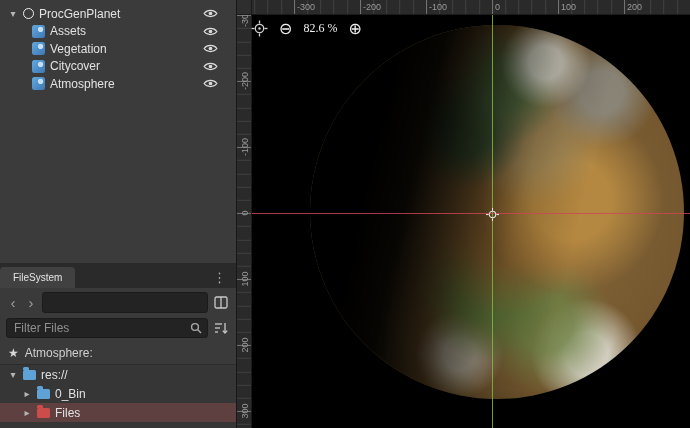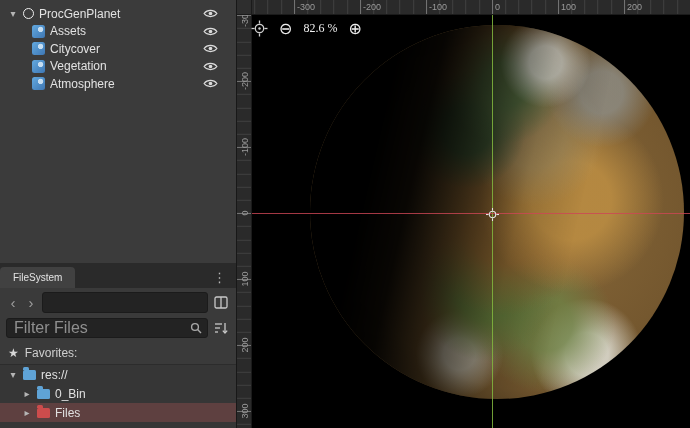--- a/index.html
+++ b/index.html
@@ -27,21 +27,21 @@
   .fs-panel{position:absolute;left:0;top:263px;width:100%;height:165px;background:#363636;color:#ddd;font-size:12px;}
   .tabbar{height:25px;background:#2a2a2a;display:flex;align-items:flex-end;}
   .tab{background:#414141;color:#e3e3e3;padding:5px 13px 5px;border-radius:4px 4px 0 0;font-size:10px;}
   .dots{margin-left:auto;margin-right:10px;margin-bottom:4px;color:#b8b8b8;font-size:13px;line-height:1;}
   .navrow{display:flex;align-items:center;gap:4px;padding:4px 6px 2px;background:#3a3a3a;}
   .navbtn{background:none;border:none;color:#9f9f9f;font-size:15px;width:14px;padding:0;line-height:1;cursor:default;}
   .pathbar{flex:1;min-width:0;height:19px;background:#232323;border:1px solid #1b1b1b;border-radius:3px;color:#ddd;padding:0 6px;font-size:12px;}
   .iconbtn{background:none;border:none;padding:1px 2px;display:flex;align-items:center;cursor:default;}
   .filterrow{display:flex;align-items:center;gap:4px;padding:3px 6px 2px;background:#3a3a3a;}
   .filterbox{position:relative;flex:1;}
-  .filterbox input{width:100%;box-sizing:border-box;height:20px;background:#232323;border:1px solid #1b1b1b;border-radius:3px;color:#ddd;padding:0 22px 0 7px;font-size:16px;}
+  .filterbox input{width:100%;box-sizing:border-box;height:20px;background:#232323;border:1px solid #1b1b1b;border-radius:3px;color:#ddd;padding:0 22px 0 7px;font-size:12px;}
   .filterbox input::placeholder{color:#8f8f8f;}
   .filterbox .mag{position:absolute;right:6px;top:4px;}
   .favrow{display:flex;align-items:center;gap:6px;padding:6px 8px 4px;color:#cfcfcf;background:#3a3a3a;}
   .star{color:#d8d8d8;font-size:12px;line-height:1;}
   .fstree{border-top:1px solid #2c2c2c;}
   .fsrow{display:flex;align-items:center;gap:5px;height:19px;padding-left:8px;color:#e0e0e0;}
   .fsrow.indent{padding-left:22px;}
   .fsrow.selected{background:#5e4040;}
   .folder{width:13px;height:10px;border-radius:1.5px;position:relative;flex:none;}
   .folder::before{content:"";position:absolute;top:-3px;left:0;width:6px;height:3px;border-radius:1.5px 1.5px 0 0;background:inherit;}
@@ -122,31 +122,31 @@
         <span>Assets</span>
         <button class="eyebtn">
           <svg width="15" height="11" viewBox="0 0 16 12">
               <path d="M1 6 C4.5 1.5, 11.5 1.5, 15 6 C11.5 10.5, 4.5 10.5, 1 6 Z" fill="none" stroke="#dcdcdc" stroke-width="1.3"></path>
               <circle cx="8" cy="6" r="2" fill="#dcdcdc"></circle>
             </svg>
         </button>
       </div>
       <div class="srow child">
         <span class="sprite-ic"></span>
+        <span>Vegetation</span>
+        <button class="eyebtn">
+          <svg width="15" height="11" viewBox="0 0 16 12">
+              <path d="M1 6 C4.5 1.5, 11.5 1.5, 15 6 C11.5 10.5, 4.5 10.5, 1 6 Z" fill="none" stroke="#dcdcdc" stroke-width="1.3"></path>
+              <circle cx="8" cy="6" r="2" fill="#dcdcdc"></circle>
+            </svg>
+        </button>
+      </div>
+      <div class="srow child">
+        <span class="sprite-ic"></span>
         <span>Citycover</span>
-        <button class="eyebtn">
-          <svg width="15" height="11" viewBox="0 0 16 12">
-              <path d="M1 6 C4.5 1.5, 11.5 1.5, 15 6 C11.5 10.5, 4.5 10.5, 1 6 Z" fill="none" stroke="#dcdcdc" stroke-width="1.3"></path>
-              <circle cx="8" cy="6" r="2" fill="#dcdcdc"></circle>
-            </svg>
-        </button>
-      </div>
-      <div class="srow child">
-        <span class="sprite-ic"></span>
-        <span>Vegetation</span>
         <button class="eyebtn">
           <svg width="15" height="11" viewBox="0 0 16 12">
               <path d="M1 6 C4.5 1.5, 11.5 1.5, 15 6 C11.5 10.5, 4.5 10.5, 1 6 Z" fill="none" stroke="#dcdcdc" stroke-width="1.3"></path>
               <circle cx="8" cy="6" r="2" fill="#dcdcdc"></circle>
             </svg>
         </button>
       </div>
       <div class="srow child">
         <span class="sprite-ic"></span>
         <span>Atmosphere</span>
@@ -188,21 +188,21 @@
               <line x1="1" y1="2" x2="8" y2="2" stroke="#c9c9c9" stroke-width="1.3"></line>
               <line x1="1" y1="6" x2="6" y2="6" stroke="#c9c9c9" stroke-width="1.3"></line>
               <line x1="1" y1="10" x2="4" y2="10" stroke="#c9c9c9" stroke-width="1.3"></line>
               <line x1="11" y1="1" x2="11" y2="11" stroke="#c9c9c9" stroke-width="1.3"></line>
               <path d="M8.8 8.6 L11 11 L13.2 8.6" fill="none" stroke="#c9c9c9" stroke-width="1.3"></path>
             </svg>
         </button>
       </div>
       <div class="favrow">
         <span class="star">★</span>
-        <span>Favorites:</span>
+        <span>Atmosphere:</span>
       </div>
       <div class="fstree">
         <div class="fsrow">
           <span class="chev">▾</span>
           <span class="folder blue"></span>
           <span>res://</span>
         </div>
         <div class="fsrow indent">
           <span class="chev">▸</span>
           <span class="folder blue"></span>

